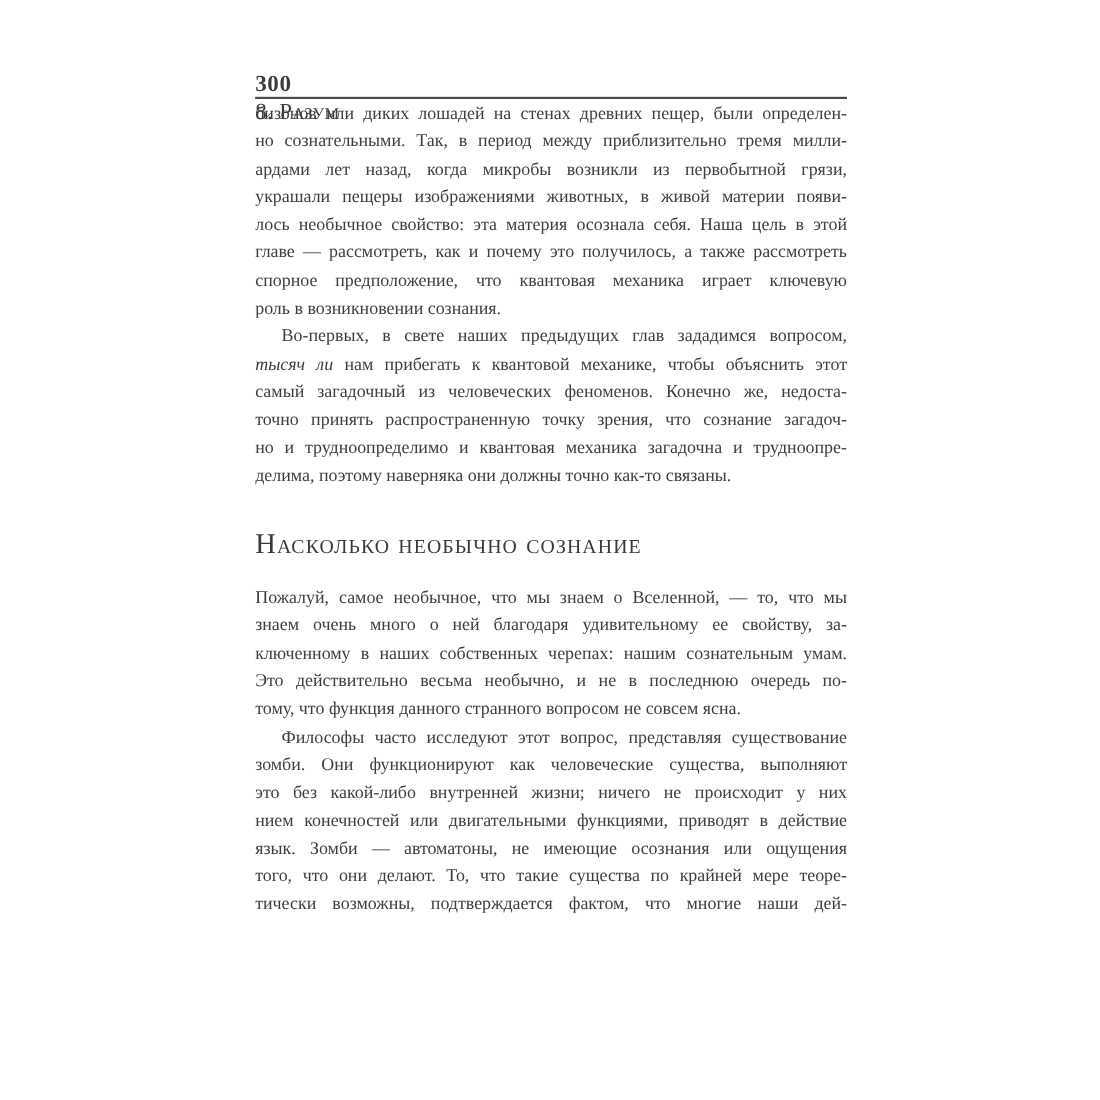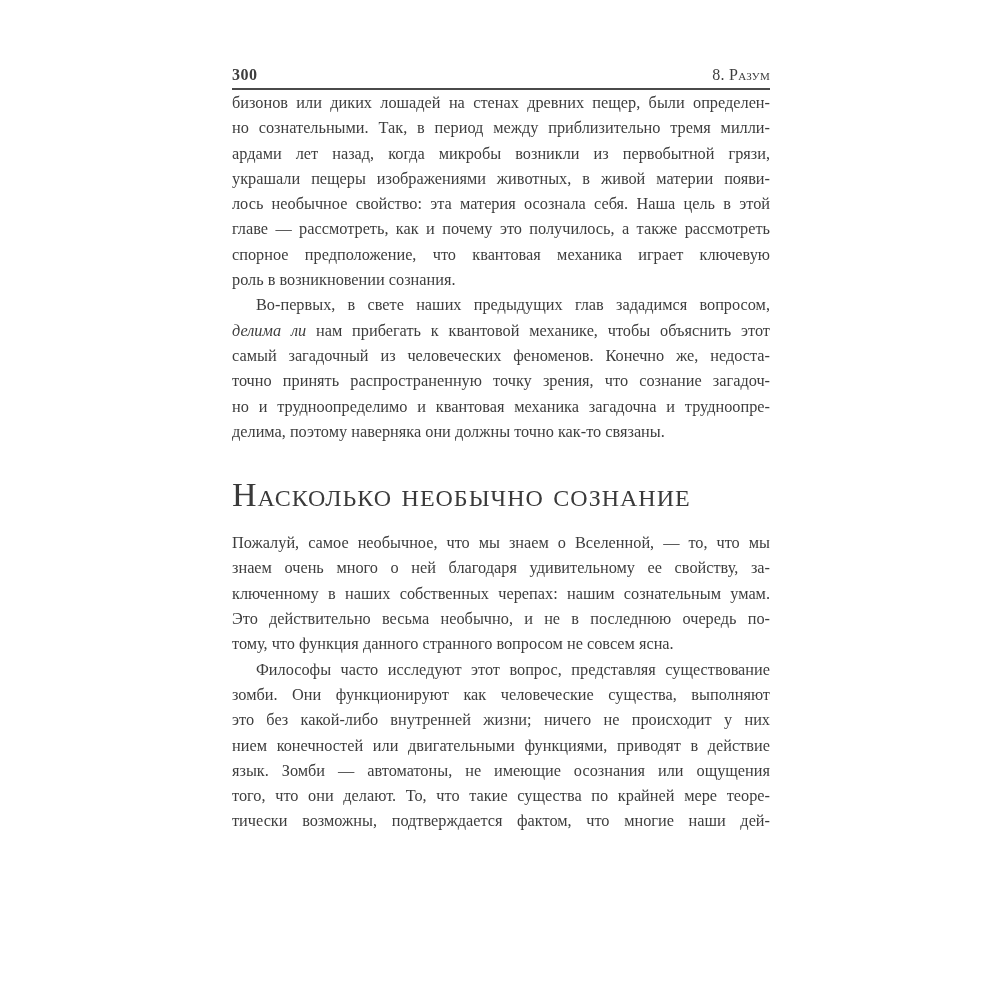--- a/index.html
+++ b/index.html
@@ -22,23 +22,24 @@
   }
   .content {
     position: absolute;
     left: 232px;
     top: 64px;
     width: 538px;
   }
   .running-head {
     display: flex;
     justify-content: space-between;
-    align-items: center;
-    font-size: 16px;
+    align-items: flex-start;
+    font-size: 21px;
     height: 22px;
+    flex-direction: column;
   }
   .page-number {
     font-weight: bold;
     letter-spacing: 0.5px;
   }
   .chapter {
     font-variant: small-caps;
     letter-spacing: 0.3px;
   }
   .rule {
@@ -63,21 +64,21 @@
   .line.no-just {
     text-align-last: left;
   }
   .line.indent {
     text-indent: 24px;
   }
   .it {
     font-style: italic;
   }
   .section-heading {
-    font-size: 34px;
+    font-size: 26px;
     font-weight: normal;
     font-variant: small-caps;
     letter-spacing: 1px;
     line-height: 30px;
     color: #3a3a3a;
     margin: 36px 0 20px 0;
   }
 </style>
 </head>
 <body>
@@ -95,21 +96,21 @@
           <div class="line">но сознательными. Так, в период между приблизительно тремя милли-</div>
           <div class="line">ардами лет назад, когда микробы возникли из первобытной грязи,</div>
           <div class="line">украшали пещеры изображениями животных, в живой материи появи-</div>
           <div class="line">лось необычное свойство: эта материя осознала себя. Наша цель в этой</div>
           <div class="line">главе — рассмотреть, как и почему это получилось, а также рассмотреть</div>
           <div class="line">спорное предположение, что квантовая механика играет ключевую</div>
           <div class="line no-just">роль в возникновении сознания.</div>
         </div>
         <div class="para">
           <div class="line indent">Во-первых, в свете наших предыдущих глав зададимся вопросом,</div>
-          <div class="line"><span class="it">делима ли</span><span> нам прибегать к квантовой механике, чтобы объяснить этот</span></div>
+          <div class="line"><span class="it">тысяч ли</span><span> нам прибегать к квантовой механике, чтобы объяснить этот</span></div>
           <div class="line">самый загадочный из человеческих феноменов. Конечно же, недоста-</div>
           <div class="line">точно принять распространенную точку зрения, что сознание загадоч-</div>
           <div class="line">но и трудноопределимо и квантовая механика загадочна и трудноопре-</div>
           <div class="line no-just">делима, поэтому наверняка они должны точно как-то связаны.</div>
         </div>
         <h2 class="section-heading">Насколько необычно сознание</h2>
         <div class="para">
           <div class="line">Пожалуй, самое необычное, что мы знаем о Вселенной, — то, что мы</div>
           <div class="line">знаем очень много о ней благодаря удивительному ее свойству, за-</div>
           <div class="line">ключенному в наших собственных черепах: нашим сознательным умам.</div>

